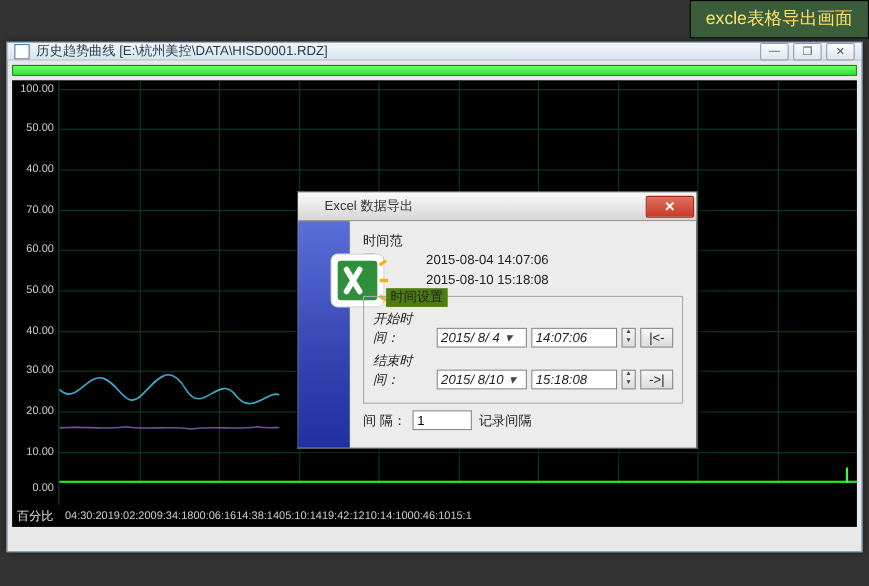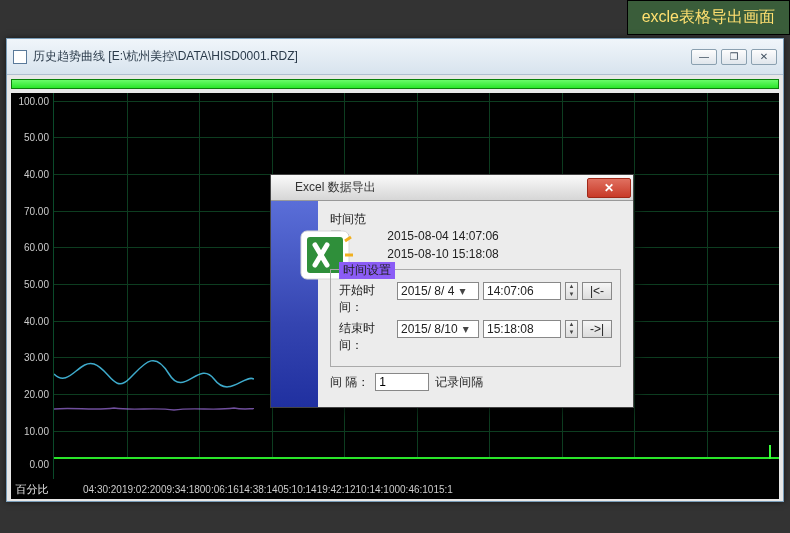--- a/index.html
+++ b/index.html
@@ -22,21 +22,21 @@
   }
   .main-window {
     position: absolute;
     left: 6px; top: 38px;
     width: 778px; height: 464px;
     background: #e8e8e8;
     border: 1px solid #7a9db8;
     box-shadow: 0 0 6px rgba(0,0,0,0.5);
   }
   .titlebar {
-    height: 36px;
+    height: 16px;
     background: linear-gradient(#f0f5fa, #d8e4ee);
     display: flex;
     align-items: center;
     padding: 0 6px;
     border-bottom: 1px solid #b0c0d0;
   }
   .titlebar .icon-doc {
     width: 14px; height: 14px;
     border: 1px solid #5a7a9a;
     background: #fff;
@@ -112,21 +112,20 @@
     right: 8px; bottom: 20px;
     width: 2px; height: 14px;
     background: #3aff3a;
   }
   .x-axis {
     height: 20px;
     display: flex;
     color: #ccc;
     font-size: 10px;
     align-items: center;
-    gap: 24px;
   }
   .x-label-left {
     width: 42px;
     text-align: center;
     color: #e8e8e8;
     font-size: 11px;
   }
   .x-ticks {
     flex: 1;
     display: flex;
@@ -190,29 +189,30 @@
   .range-row { margin-bottom: 2px; }
   .range-row .lbl { display: inline-block; width: 54px; }
   .fieldset {
     border: 1px solid #aaa;
     padding: 8px 8px 8px 8px;
     margin-top: 8px;
     position: relative;
   }
   .fieldset .legend {
     position: absolute;
-    top: -8px; left: 8px;
-    background: #8b5cf6;
+    top: -8px; left: 20px;
+    background: #4d7c0f;
     padding: 0 4px;
   }
   .time-row {
     display: flex;
-    align-items: flex-start;
+    align-items: flex-end;
     gap: 4px;
     margin: 4px 0;
+    font-style: italic;
   }
   .time-row .lbl { width: 54px; }
   .combo {
     border: 1px solid #888;
     background: #fff;
     height: 18px;
     display: flex;
     align-items: center;
     padding: 0 3px;
   }

